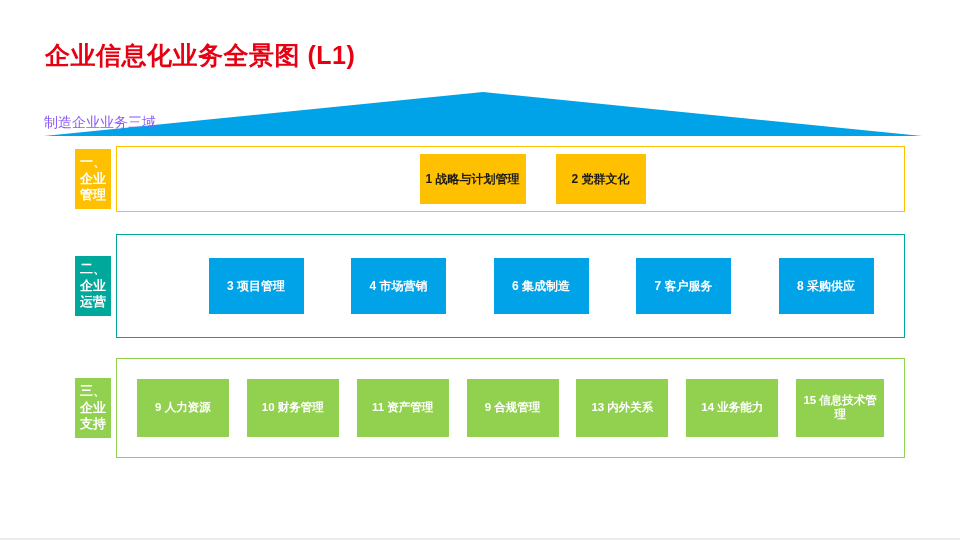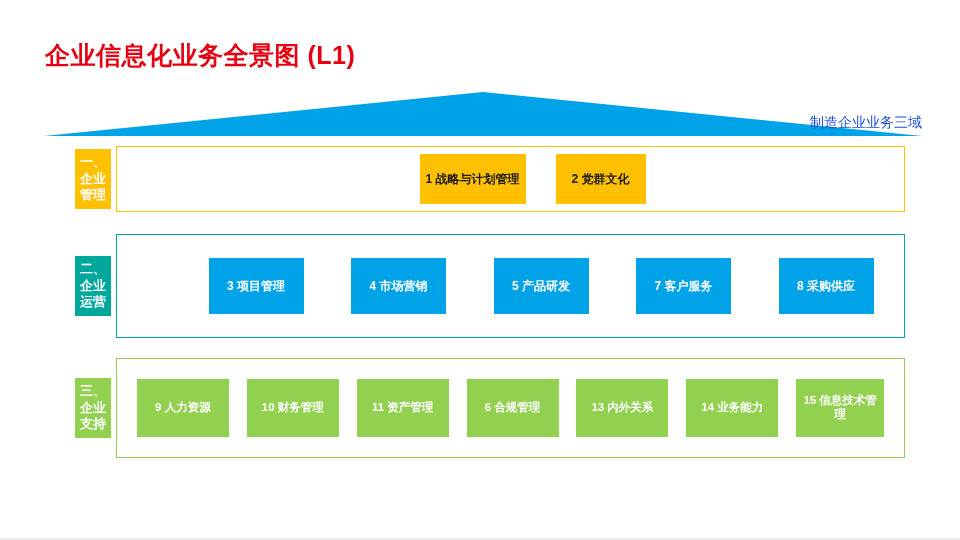--- a/index.html
+++ b/index.html
@@ -32,22 +32,22 @@
     width: 878px; height: 44px;
   }
   .roof-shape {
     position: absolute; inset: 0;
     background: var(--roof-color);
     clip-path: polygon(50% 0%, 100% 100%, 0% 100%);
   }
   .roof-label {
     position: absolute;
     left: 0; right: 0; bottom: 4px;
-    text-align: right;
-    color: #1d4ed8;
+    text-align: left;
+    color: #8b5cf6;
     font-size: 14px;
     font-weight: normal;
   }
   
   .band {
     position: absolute;
     left: 75px;
     width: 830px;
     display: flex;
     align-items: stretch;
@@ -125,34 +125,34 @@
     </div>
   </div>
 
   <div class="band band-2">
     <div class="band-label">二、
 企业
 运营</div>
     <div class="band-frame">
       <div class="box">3 项目管理</div>
       <div class="box">4 市场营销</div>
-      <div class="box">5 产品研发</div>
+      <div class="box">6 集成制造</div>
       <div class="box">7 客户服务</div>
       <div class="box">8 采购供应</div>
     </div>
   </div>
 
   <div class="band band-3">
     <div class="band-label">三、
 企业
 支持</div>
     <div class="band-frame">
       <div class="box">9 人力资源</div>
       <div class="box">10 财务管理</div>
       <div class="box">11 资产管理</div>
-      <div class="box">6 合规管理</div>
+      <div class="box">9 合规管理</div>
       <div class="box">13 内外关系</div>
       <div class="box">14 业务能力</div>
       <div class="box wide">15 信息技术管理</div>
     </div>
   </div>
 
 </div>
 
 </body></html>

